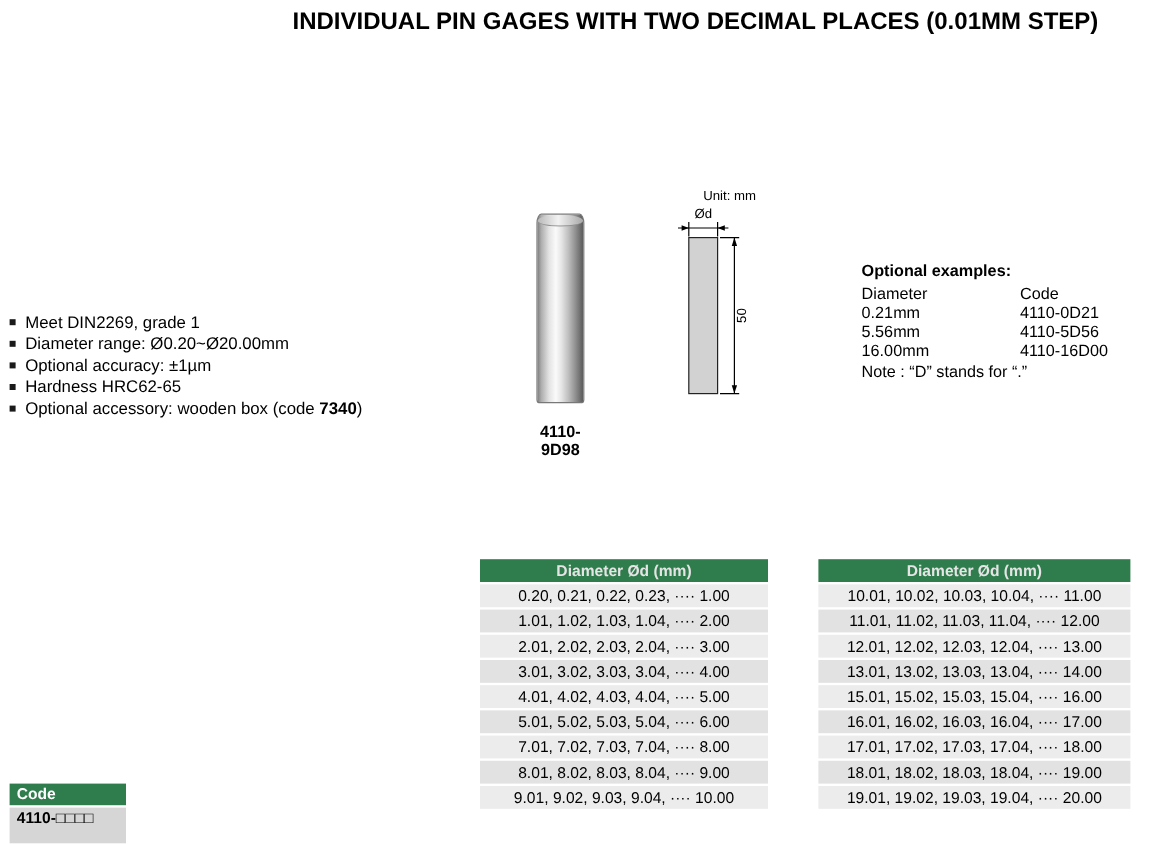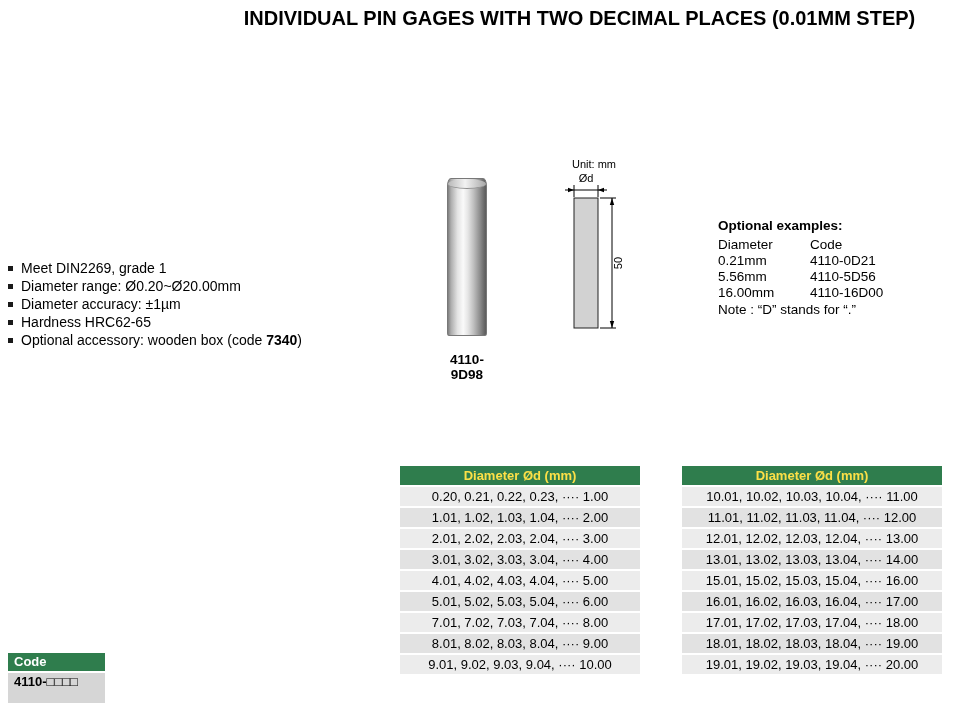--- a/index.html
+++ b/index.html
@@ -40,33 +40,33 @@
   }
   .pin::before {
     content: ""; position: absolute; left: 0; right: 0; top: 0; height: 9px;
     border-radius: 50%;
     background: linear-gradient(90deg, #b8b8b8, #f2f2f2 45%, #a8a8a8);
     border-bottom: 1px solid #909090;
   }
   .pin-label { margin-top: 16px; font-size: 13.5px; font-weight: bold; }
 
   .drawing { position: absolute; left: 556px; top: 158px; width: 100px; }
-  .unit-label { font-size: 11px; line-height: 12px; margin-left: 16px; }
+  .unit-label { font-size: 11px; line-height: 12px; margin-left: 30px; }
 
   .ordering { position: absolute; left: 718px; top: 218px; font-size: 13.5px; line-height: 16px; }
   .ord-title { font-weight: bold; margin-bottom: 3px; }
-  .ord-row { display: flex; }
+  .ord-row { display: flex; gap: 40px; }
   .ord-row .c1 { width: 92px; }
   .ord-note { margin-top: 1px; }
 
   .dtable { position: absolute; top: 466px; }
   .dtable.left { left: 400px; width: 240px; }
   .dtable.right { left: 682px; width: 260px; }
   .dtable .thead {
-    height: 19px; line-height: 19px; background: #2f7d4d; color: #fde047;
+    height: 19px; line-height: 19px; background: #2f7d4d; color: #e5e5e5;
     font-weight: bold; font-size: 13px; text-align: center; margin-bottom: 2px;
   }
   .dtable .trow {
     height: 19px; line-height: 19px; font-size: 13px; text-align: center;
     margin-bottom: 2px; white-space: nowrap;
   }
   .dtable .trow:nth-child(even) { background: #ececec; }
   .dtable .trow:nth-child(odd) { background: #e2e2e2; }
 
   .code-block { position: absolute; left: 8px; top: 653px; width: 97px; font-size: 13px; }
@@ -80,21 +80,21 @@
   }
 </style>
 </head>
 <body>
 
 <h1 class="title">INDIVIDUAL PIN GAGES WITH TWO DECIMAL PLACES (0.01MM STEP)</h1>
 
 <ul class="features">
   <li><span class="bullet"></span><span>Meet DIN2269, grade 1</span></li>
   <li><span class="bullet"></span><span>Diameter range: Ø0.20~Ø20.00mm</span></li>
-  <li><span class="bullet"></span><span>Diameter accuracy: ±1µm</span></li>
+  <li><span class="bullet"></span><span>Optional accuracy: ±1µm</span></li>
   <li><span class="bullet"></span><span>Hardness HRC62-65</span></li>
   <li><span class="bullet"></span><span>Optional accessory: wooden box (code </span><span class="bold">7340</span><span>)</span></li>
 </ul>
 
 <div class="pin-wrap">
   <div class="pin"></div>
   <div class="pin-label">4110-9D98</div>
 </div>
 
 <div class="drawing">

